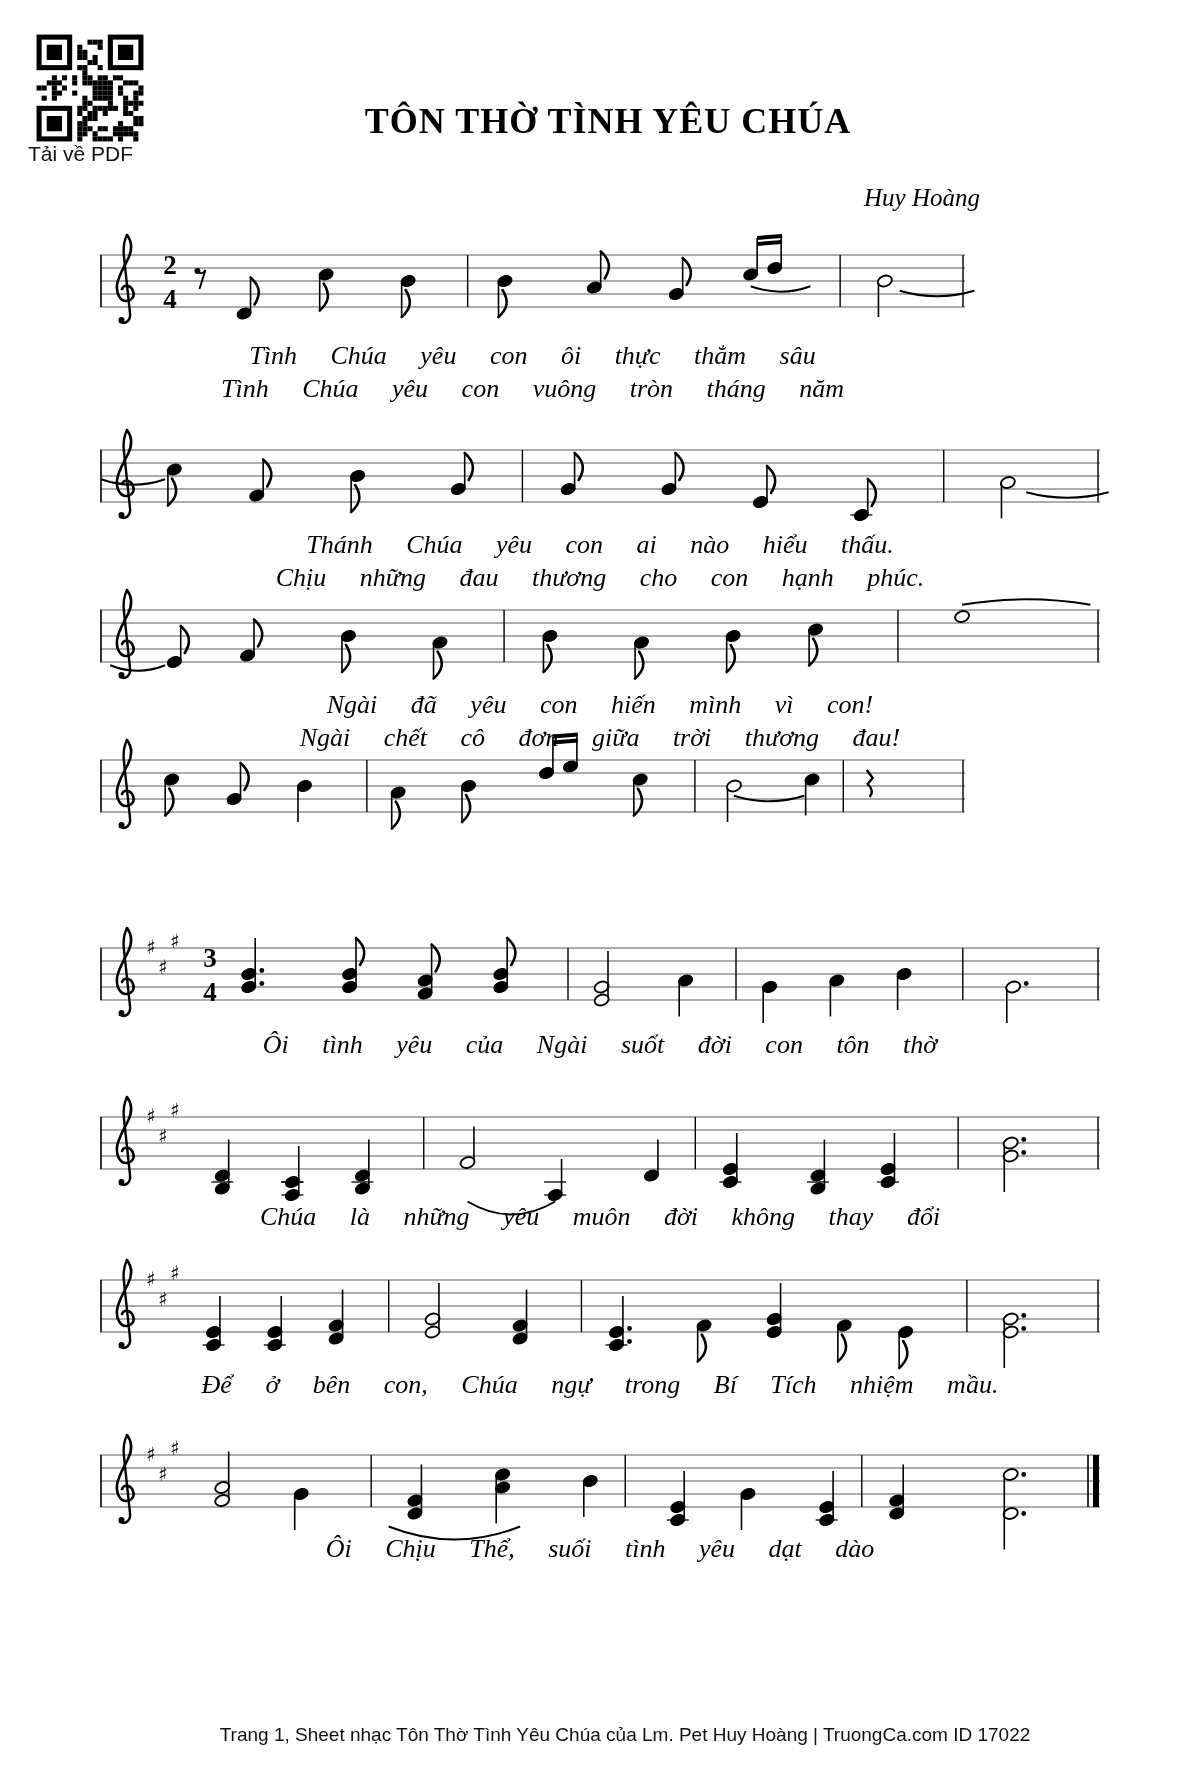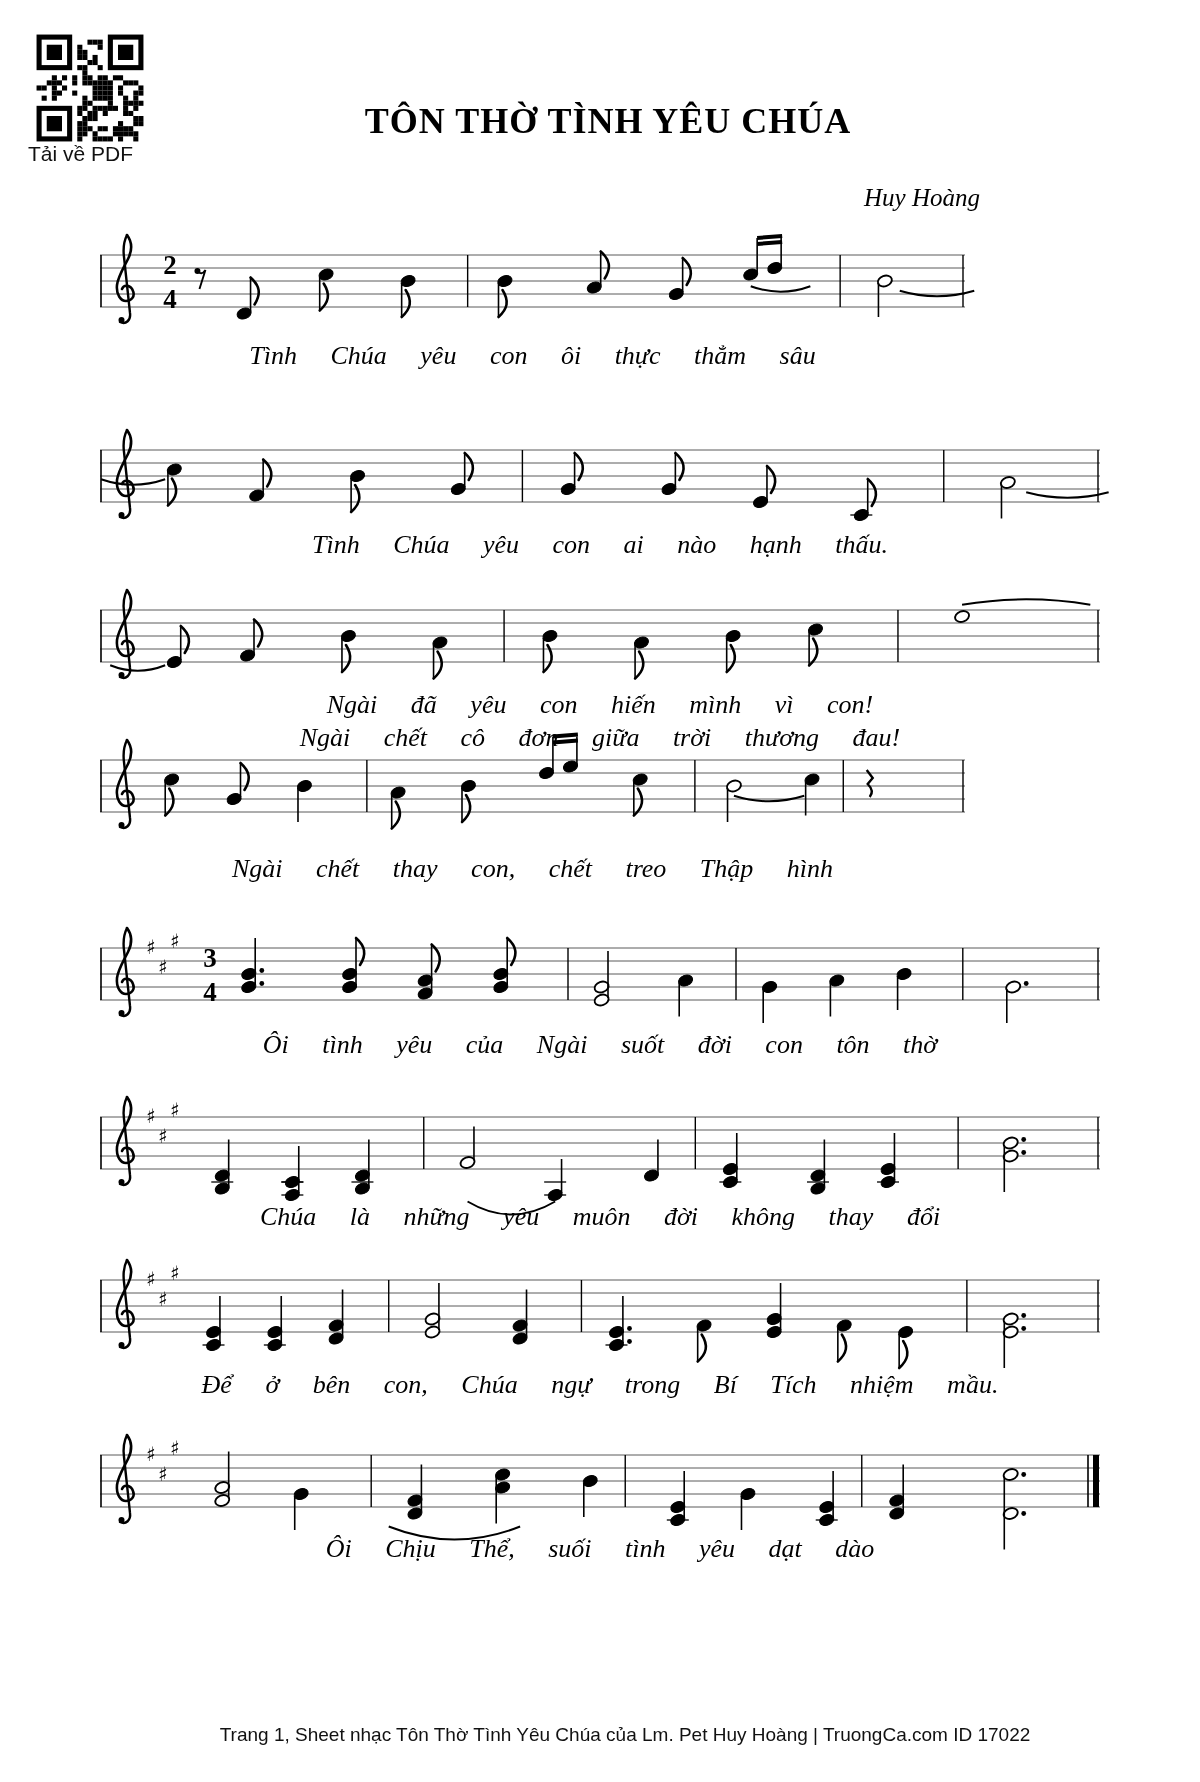--- a/index.html
+++ b/index.html
@@ -205,20 +205,21 @@
       <ellipse cx="784.85" cy="60" rx="7.2" ry="5.2" transform="rotate(-20 784.85 60)" fill="#fff" stroke="#000" stroke-width="1.9"></ellipse>
       <line x1="778.45" y1="62" x2="778.45" y2="96" stroke="#000" stroke-width="1.6"></line>
       <line x1="367.65" y1="34" x2="367.65" y2="86" stroke="#000" stroke-width="1.4"></line>
       <line x1="740.15" y1="34" x2="740.15" y2="86" stroke="#000" stroke-width="1.4"></line>
       <line x1="863" y1="34" x2="863" y2="86" stroke="#000" stroke-width="1.4"></line>
       <path d="M650.75,65.2 Q680.55,76.2 710.35,65.2" stroke="#000" stroke-width="2" fill="none"></path>
       <path d="M799.75,69.75 Q837,80.75 874.25,69.75" stroke="#000" stroke-width="2" fill="none"></path>
     </svg>
   <div class="lyrics" style="top:118px;width:865px">
     <div class="lyric-line">Tình Chúa yêu con ôi thực thẳm sâu</div>
+    <div class="lyric-line">Tình Chúa yêu con vuông tròn tháng năm</div>
   </div>
 </div>
 <div class="system" style="top:416px">
   <svg class="staff" width="1000" height="160" viewBox="0 0 1000 160">
       <line x1="0" y1="34" x2="1000" y2="34" stroke="#5a5a5a" stroke-width="1"></line>
       <line x1="0" y1="47" x2="1000" y2="47" stroke="#5a5a5a" stroke-width="1"></line>
       <line x1="0" y1="60" x2="1000" y2="60" stroke="#5a5a5a" stroke-width="1"></line>
       <line x1="0" y1="73" x2="1000" y2="73" stroke="#5a5a5a" stroke-width="1"></line>
       <line x1="0" y1="86" x2="1000" y2="86" stroke="#5a5a5a" stroke-width="1"></line>
       <line x1="1" y1="34" x2="1" y2="86" stroke="#000" stroke-width="1.6"></line>
@@ -252,21 +253,22 @@
       <path d="M767.72,63 C776.72,71 778.72,79 771.72,90" stroke="#000" stroke-width="2.6" fill="none" stroke-linecap="round"></path>
       <ellipse cx="907.88" cy="66.5" rx="7.2" ry="5.2" transform="rotate(-20 907.88 66.5)" fill="#fff" stroke="#000" stroke-width="1.9"></ellipse>
       <line x1="901.48" y1="68.5" x2="901.48" y2="102.5" stroke="#000" stroke-width="1.6"></line>
       <line x1="422.40000000000003" y1="34" x2="422.40000000000003" y2="86" stroke="#000" stroke-width="1.4"></line>
       <line x1="843.76" y1="34" x2="843.76" y2="86" stroke="#000" stroke-width="1.4"></line>
       <line x1="998" y1="34" x2="998" y2="86" stroke="#000" stroke-width="1.4"></line>
       <path d="M1.0399999999999991,63.25 Q33.099999999999994,74.25 65.16,63.25" stroke="#000" stroke-width="2" fill="none"></path>
       <path d="M926.1999999999999,76.25 Q967.42,87.25 1008.64,76.25" stroke="#000" stroke-width="2" fill="none"></path>
     </svg>
   <div class="lyrics" style="top:112px;width:1000px">
-    <div class="lyric-line">Tình Chúa yêu con ai nào hạnh thấu.</div>
+    <div class="lyric-line">Thánh Chúa yêu con ai nào hiểu thấu.</div>
+    <div class="lyric-line">Chịu những đau thương cho con hạnh phúc.</div>
   </div>
 </div>
 <div class="system" style="top:576px">
   <svg class="staff" width="1000" height="160" viewBox="0 0 1000 160">
       <line x1="0" y1="34" x2="1000" y2="34" stroke="#5a5a5a" stroke-width="1"></line>
       <line x1="0" y1="47" x2="1000" y2="47" stroke="#5a5a5a" stroke-width="1"></line>
       <line x1="0" y1="60" x2="1000" y2="60" stroke="#5a5a5a" stroke-width="1"></line>
       <line x1="0" y1="73" x2="1000" y2="73" stroke="#5a5a5a" stroke-width="1"></line>
       <line x1="0" y1="86" x2="1000" y2="86" stroke="#5a5a5a" stroke-width="1"></line>
       <line x1="1" y1="34" x2="1" y2="86" stroke="#000" stroke-width="1.6"></line>
@@ -348,21 +350,20 @@
       <ellipse cx="712.04" cy="53.5" rx="7.2" ry="5.2" transform="rotate(-20 712.04 53.5)" fill="#000" stroke="#000" stroke-width="1"></ellipse>
       <line x1="705.64" y1="55.5" x2="705.64" y2="89.5" stroke="#000" stroke-width="1.6"></line>
       <path d="M766.71,44 L772.71,52 L767.71,58 Q774.71,65 769.71,71" stroke="#000" stroke-width="2.4" fill="none"></path>
       <line x1="266.87" y1="34" x2="266.87" y2="86" stroke="#000" stroke-width="1.4"></line>
       <line x1="594.89" y1="34" x2="594.89" y2="86" stroke="#000" stroke-width="1.4"></line>
       <line x1="743.28" y1="34" x2="743.28" y2="86" stroke="#000" stroke-width="1.4"></line>
       <line x1="863" y1="34" x2="863" y2="86" stroke="#000" stroke-width="1.4"></line>
       <path d="M633.9399999999999,69.75 Q669.085,80.75 704.23,69.75" stroke="#000" stroke-width="2" fill="none"></path>
     </svg>
   <div class="lyrics" style="top:126px;width:865px">
-    <div class="lyric-line">Ngài chết thay con, chết treo Thập hình</div>
   </div>
 </div>
 <div class="system" style="top:914px">
   <svg class="staff" width="1000" height="160" viewBox="0 0 1000 160">
       <line x1="0" y1="34" x2="1000" y2="34" stroke="#5a5a5a" stroke-width="1"></line>
       <line x1="0" y1="47" x2="1000" y2="47" stroke="#5a5a5a" stroke-width="1"></line>
       <line x1="0" y1="60" x2="1000" y2="60" stroke="#5a5a5a" stroke-width="1"></line>
       <line x1="0" y1="73" x2="1000" y2="73" stroke="#5a5a5a" stroke-width="1"></line>
       <line x1="0" y1="86" x2="1000" y2="86" stroke="#5a5a5a" stroke-width="1"></line>
       <line x1="1" y1="34" x2="1" y2="86" stroke="#000" stroke-width="1.6"></line>

